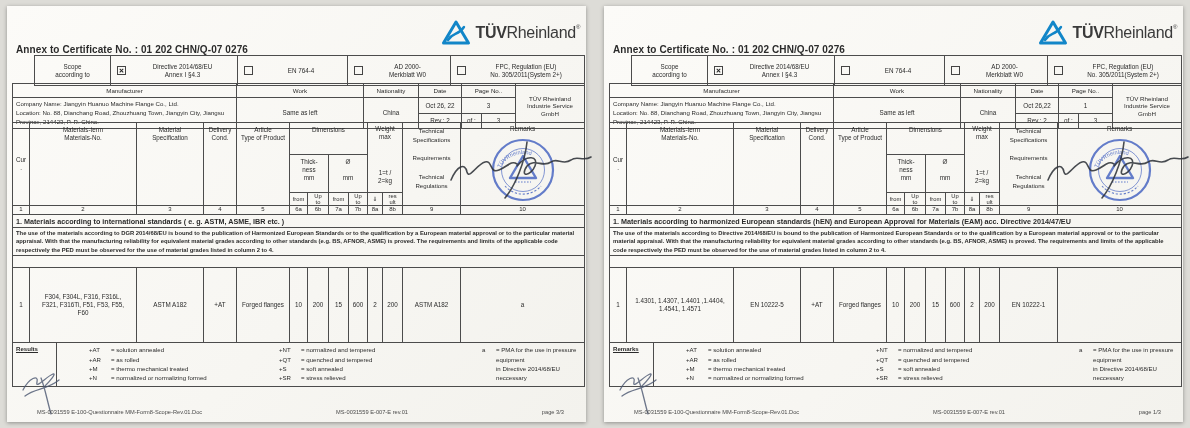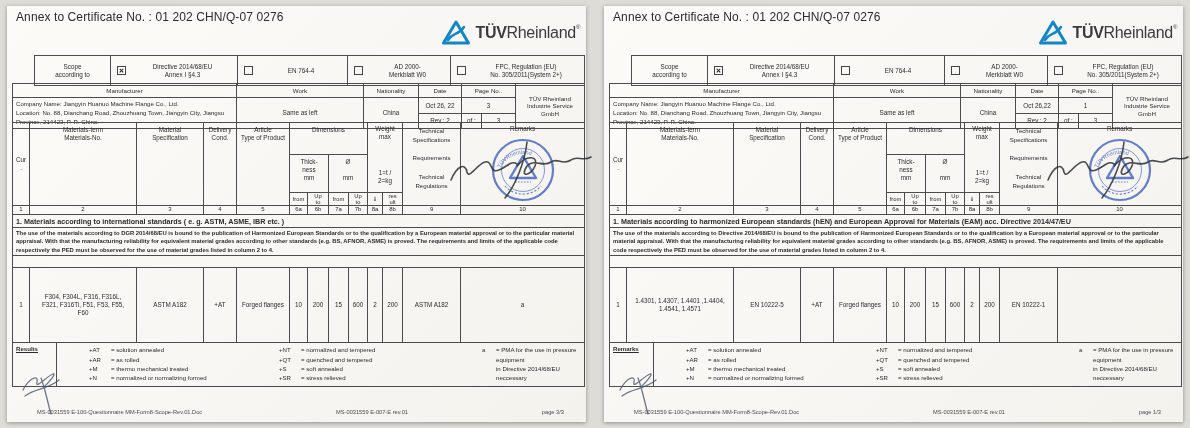--- a/index.html
+++ b/index.html
@@ -11,21 +11,21 @@
     overflow:hidden;
   }
   .stage{display:flex;gap:18px;padding:6px 7px;}
   .paper{
     position:relative;
     width:579px;height:416px;
     background:linear-gradient(135deg,#fcfbf8 0%,#f7f6f2 60%,#f3f2ed 100%);
     box-shadow:0 1px 4px rgba(0,0,0,.35);
     flex:0 0 auto;
   }
-  .annex{position:absolute;top:4px;left:9px;font-size:12px;font-weight:normal;letter-spacing:.1px;}
+  .annex{position:absolute;top:38px;left:9px;font-size:10px;font-weight:bold;letter-spacing:.1px;}
   
   .logo{position:absolute;top:13px;right:6px;display:flex;align-items:center;gap:4px;}
   .logo-text{font-size:16px;color:#3a3a3a;letter-spacing:-.3px;}
   .logo-text b{font-weight:bold;}
   .logo-reg{font-size:6px;vertical-align:9px;color:#3a3a3a;}
   
   table{border-collapse:collapse;table-layout:fixed;}
   td{border:1px solid #4c4c4c;font-size:6.3px;line-height:1.25;padding:1px 2px;vertical-align:middle;text-align:center;overflow:hidden;}
   .pre{white-space:pre-line;}
   .scope-tbl{position:absolute;top:49px;left:27px;width:550px;}

